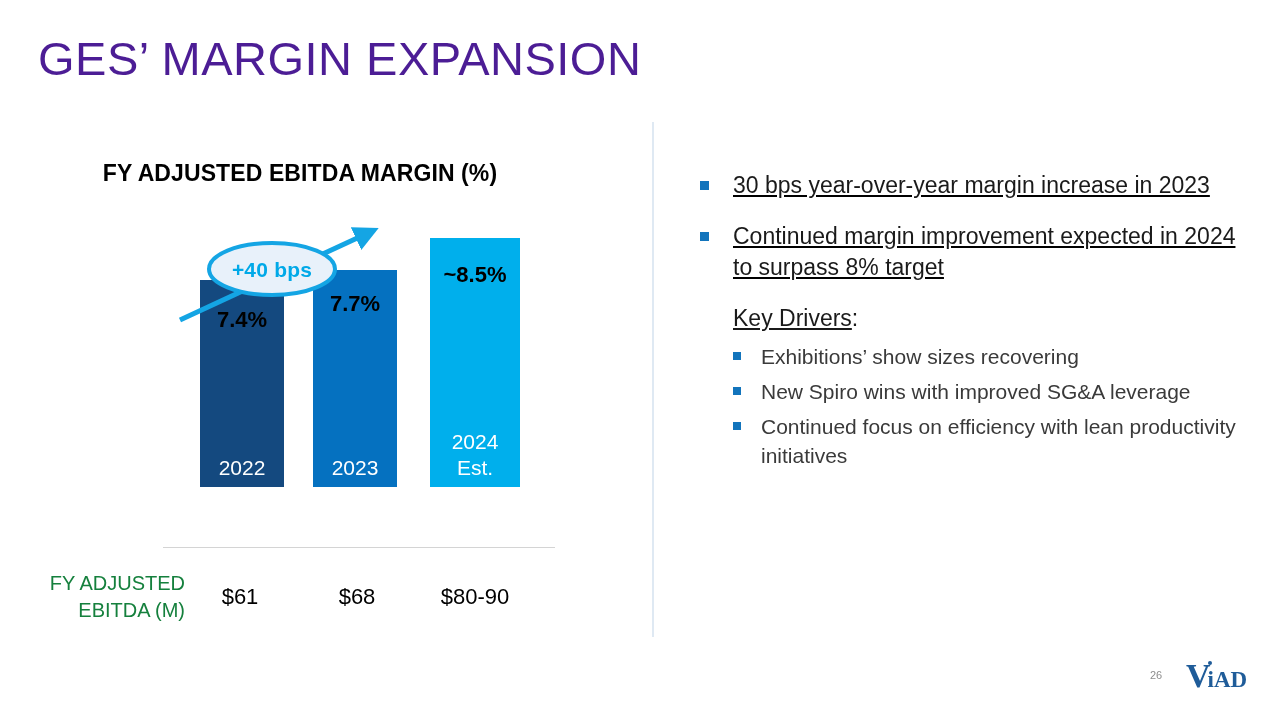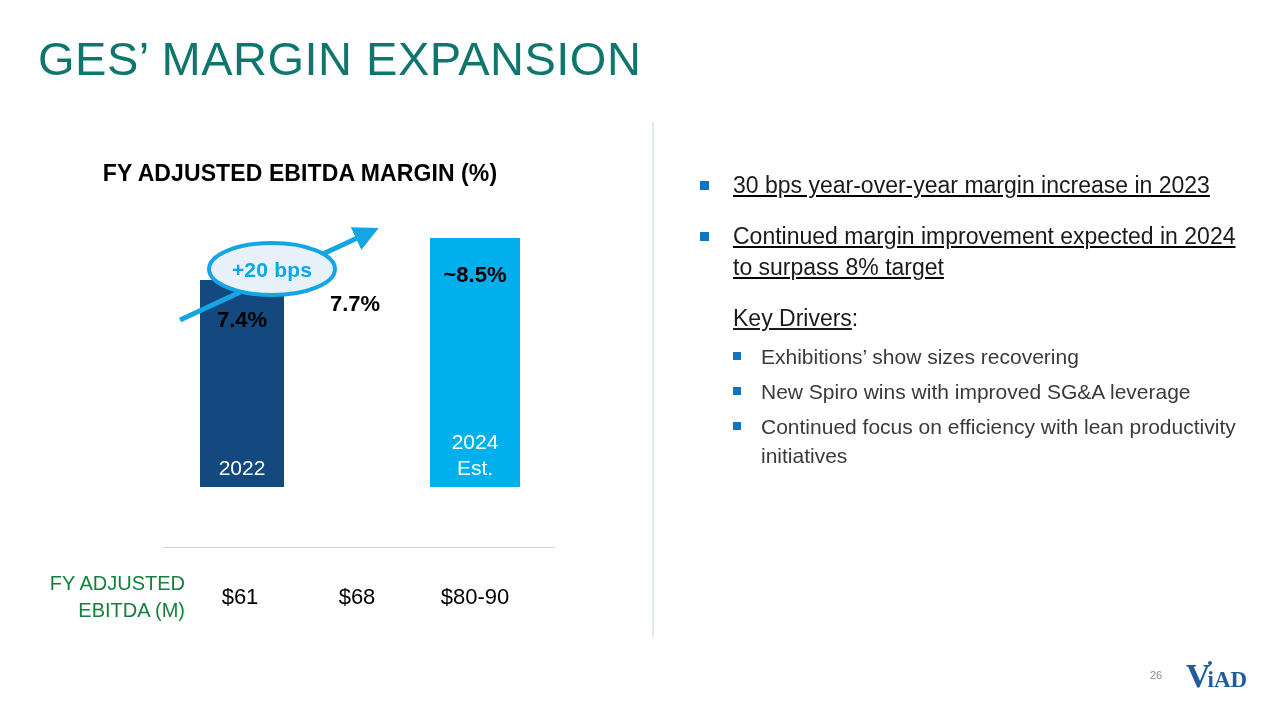--- a/index.html
+++ b/index.html
@@ -17,21 +17,21 @@
 
   
   #slide-title {
     position: absolute;
     left: 38px;
     top: 31px;
     font-size: 47px;
     line-height: 56px;
     font-weight: 300;
     letter-spacing: 0.5px;
-    color: #0f766e;
+    color: #4c1d95;
     white-space: nowrap;
   }
 
   
   #divider {
     position: absolute;
     left: 652px;
     top: 122px;
     width: 2px;
     height: 515px;
@@ -257,41 +257,44 @@
 
   <div id="plot-area">
 
     <div id="axis-line"></div>
 
     <div class="bar" id="bar-0" style="left:200px; width:84px; height:207px; background:#14497f;">
       <div class="bar-inner-label">2022</div>
     </div>
     <div class="bar-value-label" style="left:200px; width:84px; top:307px;">7.4%</div>
 
+    <div class="bar" id="bar-1" style="left:313px; width:84px; height:217px; background:#0571c0;">
+      <div class="bar-inner-label">2023</div>
+    </div>
     <div class="bar-value-label" style="left:313px; width:84px; top:291px;">7.7%</div>
 
     <div class="bar" id="bar-2" style="left:430px; width:90px; height:249px; background:#00afec;">
       <div class="bar-inner-label">
         <div>2024</div>
         <div>Est.</div>
       </div>
     </div>
     <div class="bar-value-label" style="left:428px; width:94px; top:262px;">~8.5%</div>
 
     <div id="callout">
       <svg width="230" height="110" viewBox="0 0 230 110">
         <defs>
           <marker id="arrowhead" markerWidth="5" markerHeight="5" refX="2.2" refY="2.5" orient="auto">
             <polygon points="0,0 5,2.5 0,5" fill="#14a5e4"></polygon>
           </marker>
         </defs>
         <line x1="10" y1="98" x2="196" y2="12" stroke="#14a5e4" stroke-width="5" marker-end="url(#arrowhead)"></line>
         <ellipse cx="102" cy="47" rx="63" ry="26" fill="#e8f1fa" stroke="#14a5e4" stroke-width="4"></ellipse>
       </svg>
-      <div id="callout-text">+20 bps</div>
+      <div id="callout-text">+40 bps</div>
     </div>
 
   </div>
 
   <div id="footer-label">
     <div>FY ADJUSTED</div>
     <div>EBITDA (M)</div>
   </div>
 
   <div class="footer-value" style="left:198px; width:84px;">$61</div>

